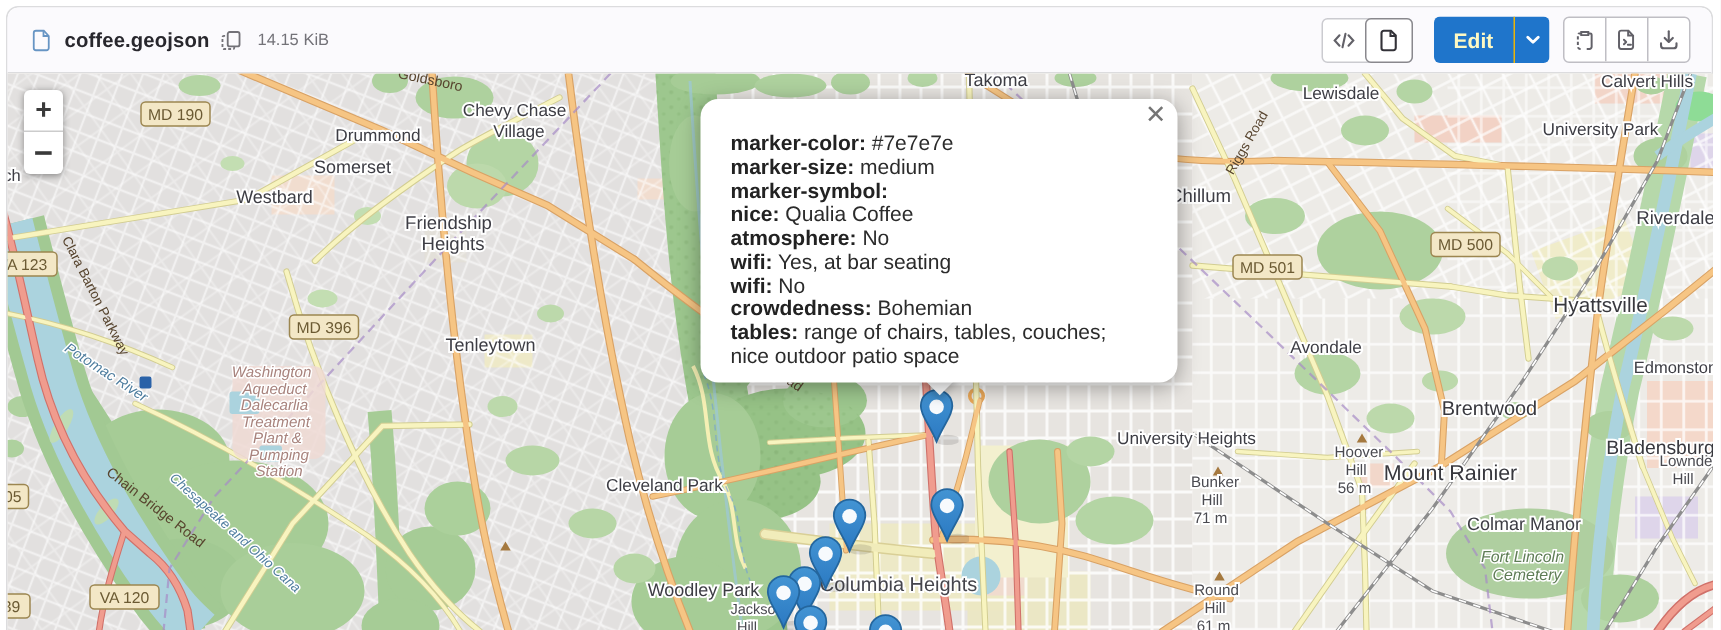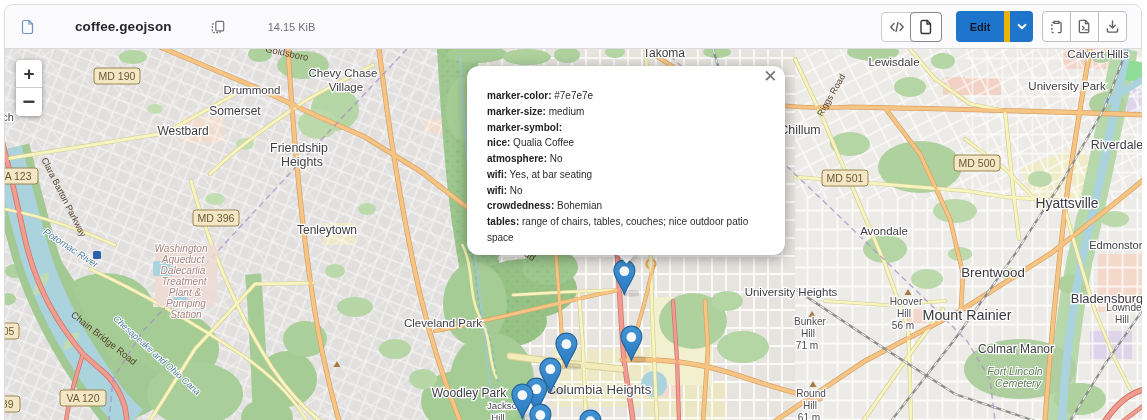--- a/index.html
+++ b/index.html
@@ -1,45 +1,45 @@
 <!DOCTYPE html>
 <html><head><meta charset="utf-8"><style>
 html,body{margin:0;padding:0;width:1147px;height:420px;overflow:hidden;background:#fff;
   font-family:"Liberation Sans",sans-serif;}
 .panel{position:absolute;left:4px;top:4px;width:1138px;height:500px;border:1px solid #dcdcde;
   border-radius:8px;background:#fff;box-sizing:border-box;}
 .hdr{position:absolute;left:0;top:0;right:0;height:44px;background:#fbfafd;border-radius:8px 8px 0 0;
-  border-bottom:1px solid #dcdcde;display:flex;align-items:center;padding:0 14px 0 15px;box-sizing:border-box;gap:32px;}
+  border-bottom:1px solid #dcdcde;display:flex;align-items:center;padding:0 14px 0 15px;box-sizing:border-box;}
 .fname{font-weight:bold;font-size:13.5px;color:#28272d;margin-left:7px;letter-spacing:0.1px}
 .fsize{font-size:11px;color:#737278;margin-left:11px}
 .cpy{margin-left:7px;display:flex}
 .right{margin-left:auto;display:flex;align-items:center}
 .seg{display:flex;height:30px;border:1px solid #cbcbd0;border-radius:4px;background:#fff;box-sizing:border-box}
 .seg .s1{width:29px;display:flex;align-items:center;justify-content:center;color:#626168;font-size:10px}
 .seg .s2{width:30px;display:flex;align-items:center;justify-content:center;background:#fff;border:1px solid #89888d;
   border-radius:4px;margin:-1px;box-sizing:content-box;height:28px}
 .editb{display:flex;height:31px;margin-left:14px;border-radius:4px;overflow:hidden}
-.editb .em{background:#1f75cb;color:#0f172a;font-size:11px;font-weight:bold;display:flex;align-items:center;
-  padding:0 13.5px;border-right:6px solid #eab308}
+.editb .em{background:#1f75cb;color:#fef9c3;font-size:14px;font-weight:bold;display:flex;align-items:center;
+  padding:0 13.5px;border-right:1px solid #eab308}
 .editb .ec{background:#1f75cb;width:23px;display:flex;align-items:center;justify-content:center}
 .grp{display:flex;height:31px;margin-left:12px;border:1px solid #bfbec4;border-radius:4px;background:#fff;
   box-sizing:border-box;overflow:hidden}
 .grp .b{display:flex;align-items:center;justify-content:center;font-size:13.5px;color:#333238;
   border-right:1px solid #bfbec4;box-sizing:border-box}
 .grp .b:last-child{border-right:none}
 .map{position:absolute;left:0;top:44px;width:1137px;height:372px;overflow:hidden;background:#e8e5e1}
 .pin{position:absolute}
 .zoomctl{position:absolute;left:11px;top:11px;width:26px;height:56px;background:#fff;border-radius:4px;
   box-shadow:0 1px 5px rgba(0,0,0,0.4)}
 .zoomctl .zi{width:26px;height:28px;display:flex;align-items:center;justify-content:center;
   font-size:19px;font-weight:bold;color:#3a3a3a}
 .zoomctl .zi:first-child{border-bottom:1px solid #ccc;box-sizing:border-box}
 .popup{position:absolute;left:462px;top:17px;width:317.5px;height:189px;background:#fff;border-radius:12px;
   box-shadow:0 3px 14px rgba(0,0,0,0.35);box-sizing:border-box;padding:22px 24px 0 20px}
-.popup .tx{font-size:10px;line-height:15.75px;color:#2b2b2b}
+.popup .tx{font-size:14px;line-height:15.75px;color:#2b2b2b}
 .popup .tx b{color:#222}
 .pclose{position:absolute;right:7px;top:0px;font-size:17px;color:#757575;font-weight:400}
 .ptip{position:absolute;left:613px;top:194px;width:17px;height:17px;background:#fff;transform:rotate(45deg);
   box-shadow:2px 2px 5px rgba(0,0,0,0.18)}
 svg.icon{display:block}
 </style></head>
 <body>
 <svg width="0" height="0" style="position:absolute">
     <defs>
 <g id="pin">

